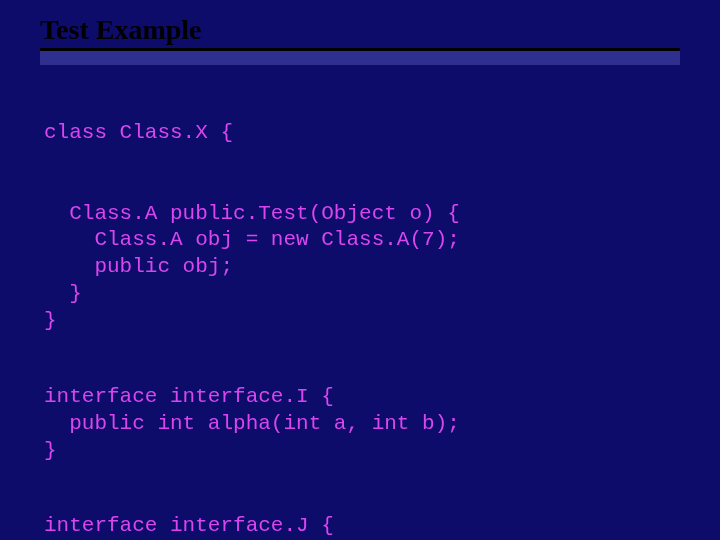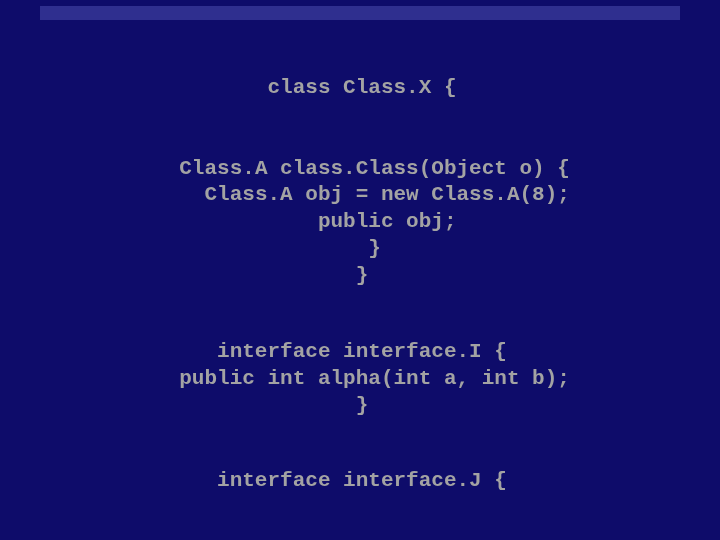--- a/index.html
+++ b/index.html
@@ -28,42 +28,42 @@
     .title-bar {
       width: 100%;
       height: 14px;
       background: #2f2f8f;
       margin-top: -8px;
       margin-bottom: 28px;
     }
     .code {
       font-family: 'Courier New', Courier, monospace;
       font-size: 21px;
-      font-weight: bold;
-      color: #a3a3a3;
+      font-weight: normal;
+      color: #d946ef;
       white-space: pre;
       line-height: 1.28;
       padding-left: 4px;
-      text-align: center;
     }
     .code-block {
       margin-bottom: 22px;
     }
   </style>
 </head>
 <body>
 
 <div class="slide">
+  <div class="title">Test Example</div>
   <div class="title-bar"></div>
 
   <div class="code code-block">
 <span>class Class.X {</span>
 <br>
-<span>  Class.A class.Class(Object o) {</span>
-<span>    Class.A obj = new Class.A(8);</span>
+<span>  Class.A public.Test(Object o) {</span>
+<span>    Class.A obj = new Class.A(7);</span>
 <span>    public obj;</span>
 <span>  }</span>
 <span>}</span></div>
 
   <div class="code code-block">
 <span>interface interface.I {</span>
 <span>  public int alpha(int a, int b);</span>
 <span>}</span></div>
 
   <div class="code code-block">

